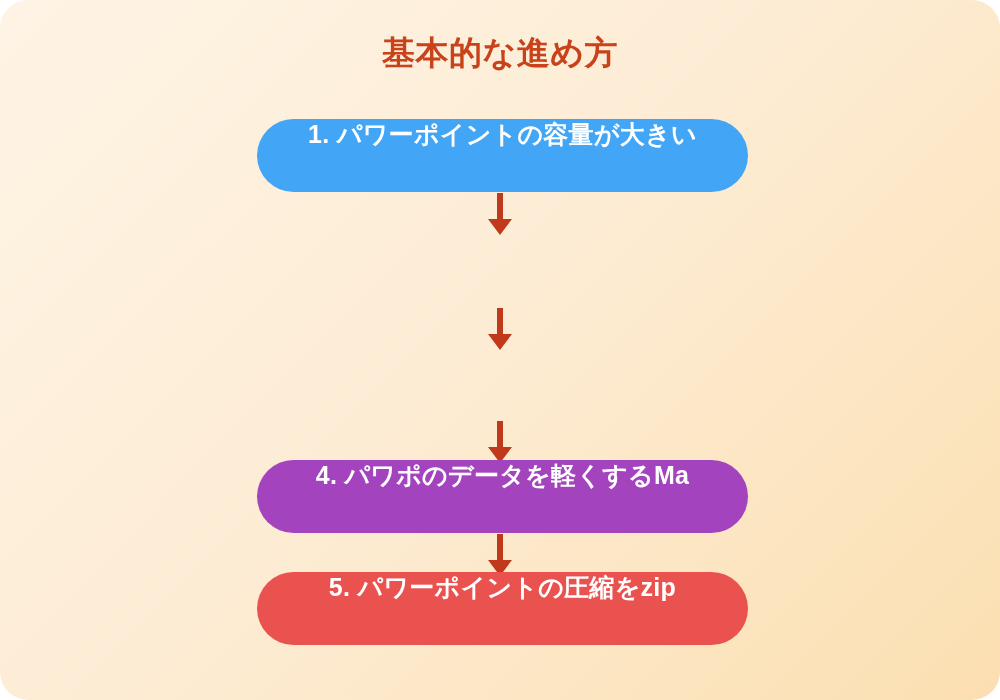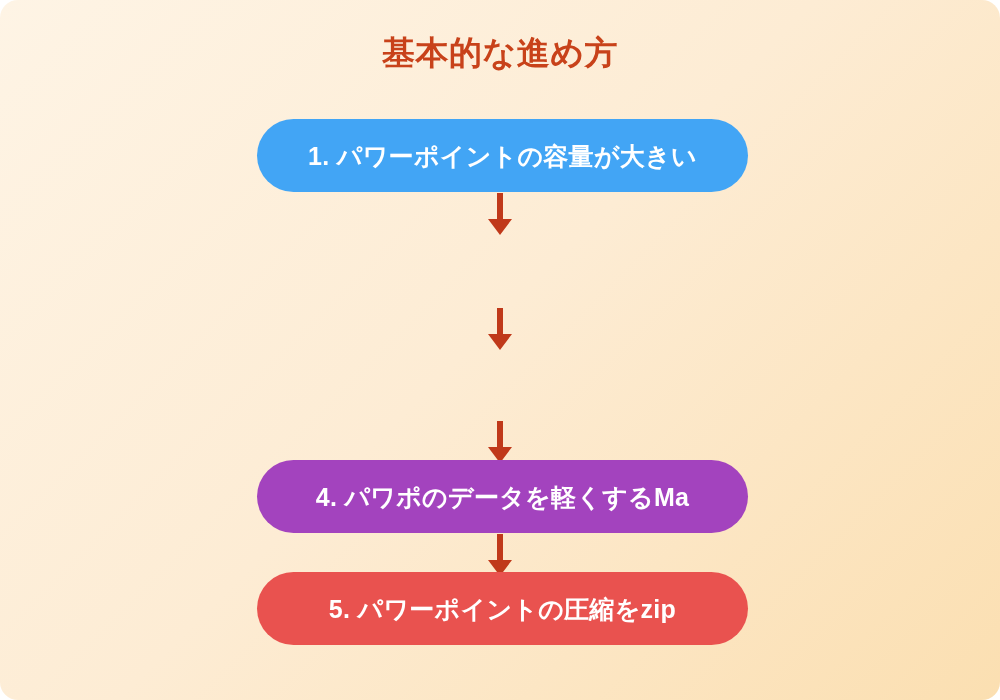--- a/index.html
+++ b/index.html
@@ -12,21 +12,21 @@
     height: 700px;
     overflow: hidden;
     font-family: "Liberation Sans", "DejaVu Sans", sans-serif;
   }
 
   #canvas {
     position: relative;
     width: 1000px;
     height: 700px;
     box-sizing: border-box;
-    border-radius: 18px;
+    border-radius: 28px;
     background: linear-gradient(135deg, #fef4e5 0%, #fdecd4 48%, #fbdfb1 100%);
     overflow: hidden;
   }
 
   #flow-title {
     position: absolute;
     top: 32px;
     left: 0;
     width: 1000px;
     text-align: center;
@@ -38,21 +38,20 @@
     white-space: nowrap;
   }
 
   .step-node {
     position: absolute;
     left: 257px;
     width: 491px;
     height: 73px;
     border-radius: 40px;
     display: flex;
-    align-items: center;
     justify-content: center;
     box-sizing: border-box;
   }
 
   .step-label {
     color: #ffffff;
     font-size: 25px;
     font-weight: bold;
     letter-spacing: 0.3px;
     white-space: nowrap;

